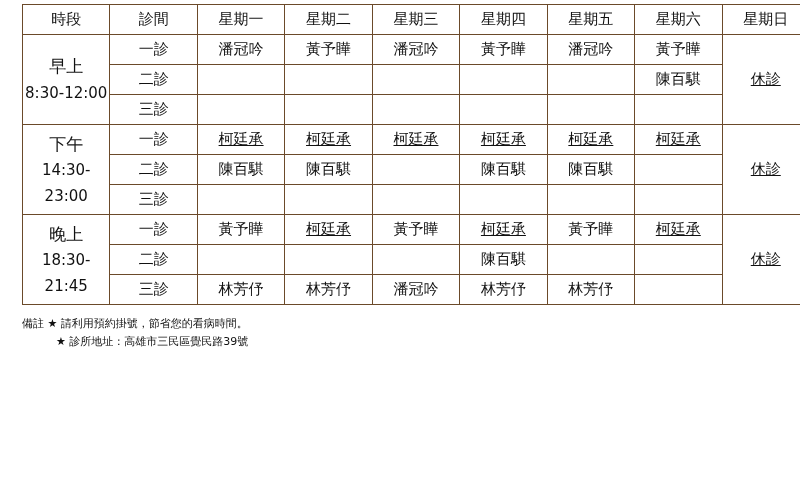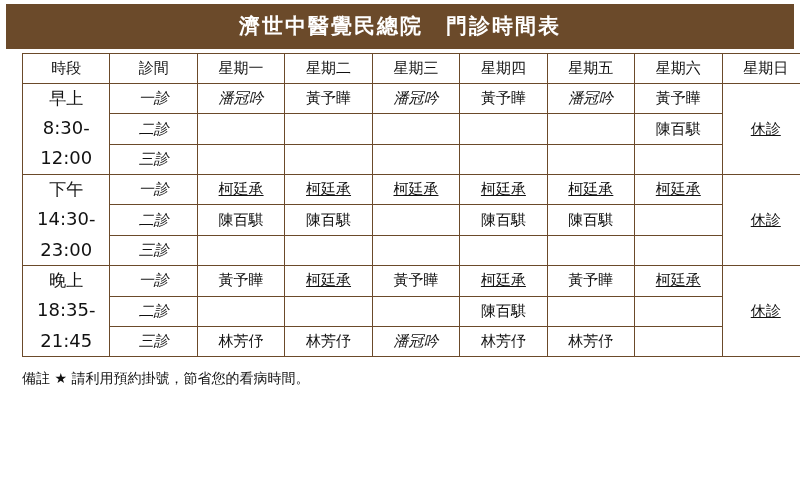--- a/index.html
+++ b/index.html
@@ -55,61 +55,59 @@
     line-height: 1.7;
     width: 118px;
   }
   td.period .pname {
     display: block;
     font-size: 17px;
     text-align: center;
   }
   td.period .ptime {
     display: block;
-    font-size: 18px;
+    font-size: 15px;
   }
   td.room {
     width: 62px;
     font-size: 15px;
-    font-style: italic;
   }
   td.rest {
     color: #e8103c;
     font-size: 17px;
     width: 80px;
     text-decoration: underline;
   }
   td.cell {
     font-size: 15px;
   }
   .c-pink  { color: #e0409a; }
   .c-blue  { color: #1f4fd8; }
-  .c-teal  { color: #4fc3d9; font-style: italic; }
+  .c-teal  { color: #4fc3d9; }
   .c-org   { color: #e8701a; text-decoration: underline; }
   .c-purp  { color: #a24ae0; }
   .c-grn   { color: #2fbfa0; }
   .notes {
     margin: 10px 0 0 22px;
-    font-size: 14px;
+    font-size: 11px;
     line-height: 1.65;
     color: #111111;
   }
   .notes .line {
     white-space: nowrap;
   }
   .notes .indent {
     padding-left: 34px;
   }
 </style>
 </head>
 <body>
 
 <div id="page">
 
-  <div class="title-bar">濟世中醫覺民總院　門診時間表</div>
 
   <table class="sched">
     <thead>
       <tr>
         <th class="hdr">時段</th>
         <th class="hdr">診間</th>
         <th class="hdr">星期一</th>
         <th class="hdr">星期二</th>
         <th class="hdr">星期三</th>
         <th class="hdr">星期四</th>
@@ -179,21 +177,21 @@
           <td class="cell "></td>
           <td class="cell "></td>
           <td class="cell "></td>
           <td class="cell "></td>
           <td class="cell "></td>
           <td class="cell "></td>
         </tr>
         <tr>
           <td class="period" rowspan="3">
             <span class="pname">晚上</span>
-            <span class="ptime">18:35-21:45</span>
+            <span class="ptime">18:30-21:45</span>
           </td>
           <td class="room">一診</td>
           <td class="cell c-pink">黃予瞱</td>
           <td class="cell c-org">柯廷承</td>
           <td class="cell c-pink">黃予瞱</td>
           <td class="cell c-org">柯廷承</td>
           <td class="cell c-pink">黃予瞱</td>
           <td class="cell c-org">柯廷承</td>
           <td class="rest" rowspan="3">休診</td>
         </tr>
@@ -213,15 +211,16 @@
           <td class="cell c-teal">潘冠吟</td>
           <td class="cell c-purp">林芳伃</td>
           <td class="cell c-purp">林芳伃</td>
           <td class="cell "></td>
         </tr>
       </tbody>
   </table>
 
   <div class="notes">
     <div class="line">備註 ★ 請利用預約掛號，節省您的看病時間。</div>
+    <div class="line indent">★ 診所地址：高雄市三民區覺民路39號</div>
   </div>
 
 </div>
 
 </body></html>

